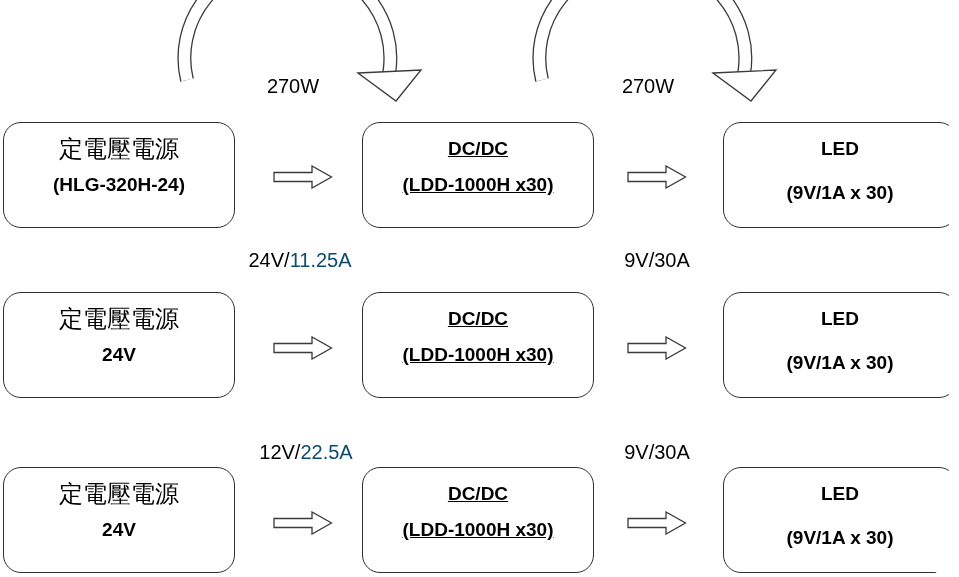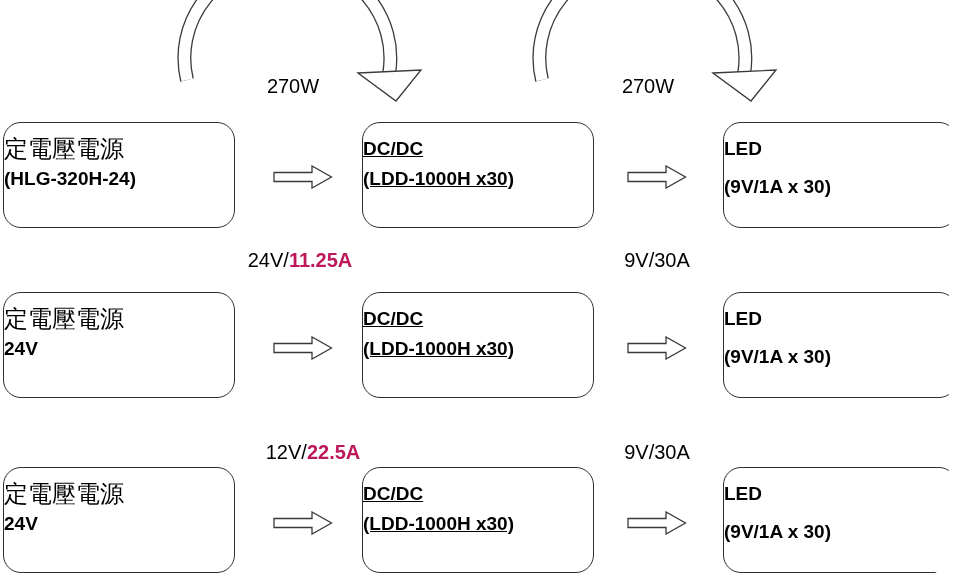--- a/index.html
+++ b/index.html
@@ -5,46 +5,46 @@
   html,body{margin:0;padding:0;background:#ffffff;}
   .canvas{
     position:relative;width:949px;height:577px;background:#ffffff;
     font-family:"Liberation Sans","DejaVu Sans",sans-serif;color:#000;
     overflow:hidden;
     border-radius:28px;
   }
   .box{
     position:absolute;height:106px;border:1.6px solid #2e2e2e;border-radius:18px;
     background:#fff;box-sizing:border-box;display:flex;flex-direction:column;
-    padding-top:11px;
+    align-items:center;padding-top:11px;
   }
   .box .l1{font-size:24px;line-height:30px;font-weight:400;white-space:nowrap;}
   .box .l1.latin{font-size:19px;font-weight:700;line-height:30px;}
-  .box .l2{font-size:19px;font-weight:700;line-height:29px;white-space:nowrap;}
+  .box .l2{font-size:19px;font-weight:700;line-height:29px;white-space:nowrap;margin-top:6px;}
   .col1{left:3px;width:232px;}
   .col2{left:362px;width:232px;text-decoration:underline;}
   .col3{left:723px;width:234px;gap:8px;}
   .row1{top:122px;}
   .row2{top:292px;}
   .row3{top:467px;}
   .arrow{position:absolute;width:60px;height:24px;}
   .a-c1{left:273px;} .a-c2{left:627px;}
   .a-r1{top:165px;} .a-r2{top:336px;} .a-r3{top:511px;}
   .curve{position:absolute;top:0;width:250px;height:106px;}
   .curve1{left:175px;} .curve2{left:530px;}
   .lbl{
     position:absolute;width:170px;text-align:center;font-size:20px;line-height:22px;
     white-space:nowrap;
   }
-  .lbl .red{color:#be185d;font-weight:bold;}
+  .lbl .red{color:#0c4a6e;}
   .lbl-w1{left:208px;top:75px;}
   .lbl-w2{left:563px;top:75px;}
   .lbl-g2l{left:215px;top:249px;}
   .lbl-g2r{left:572px;top:249px;}
-  .lbl-g3l{left:228px;top:441px;}
+  .lbl-g3l{left:221px;top:441px;}
   .lbl-g3r{left:572px;top:441px;}
 </style>
 </head>
 <body>
 
 <div class="canvas">
 
   <svg class="curve curve1" viewBox="0 0 250 106">
     <path d="M 12 80 A 103 98 0 1 1 214 74" fill="none" stroke="#3a3a3a" stroke-width="14"></path>
     <path d="M 12 80 A 103 98 0 1 1 214 74" fill="none" stroke="#ffffff" stroke-width="11.4"></path>

